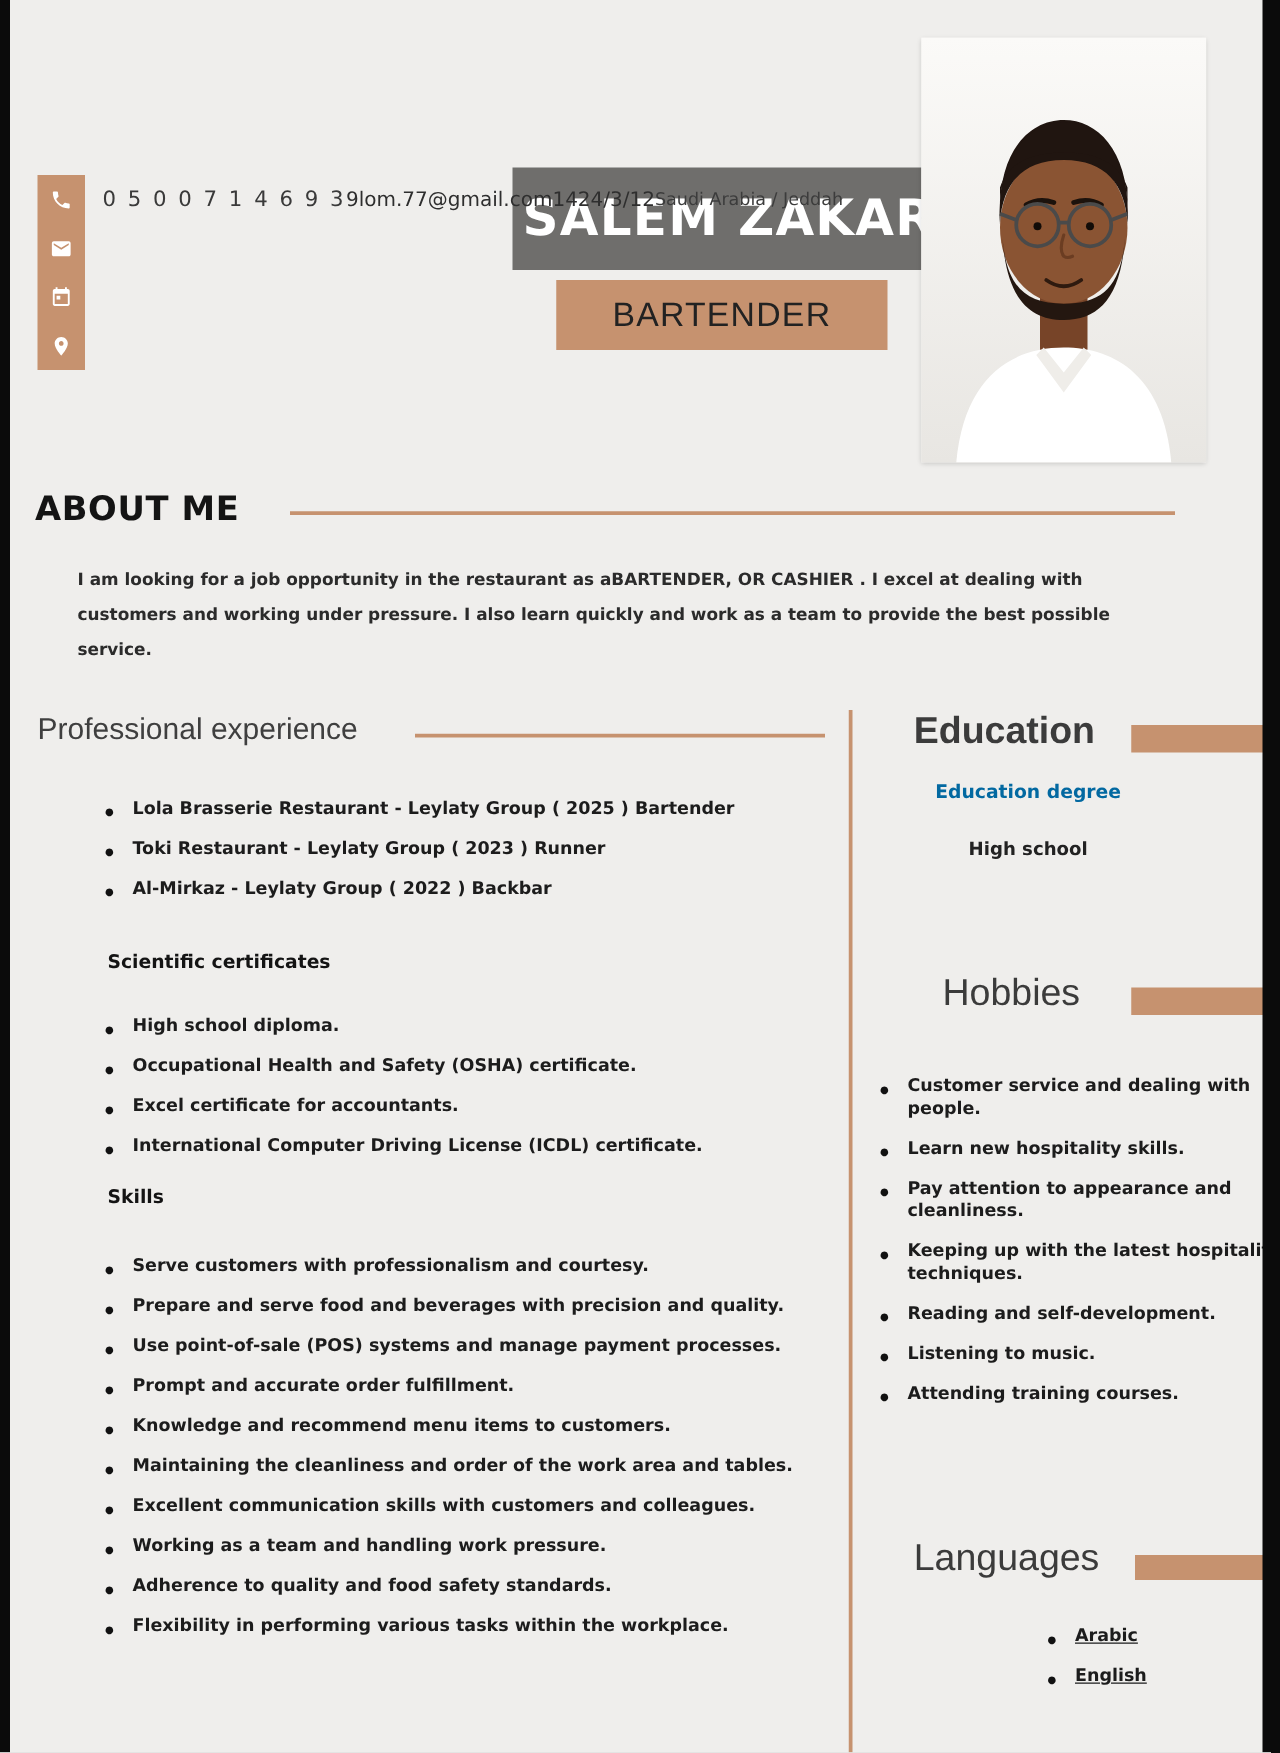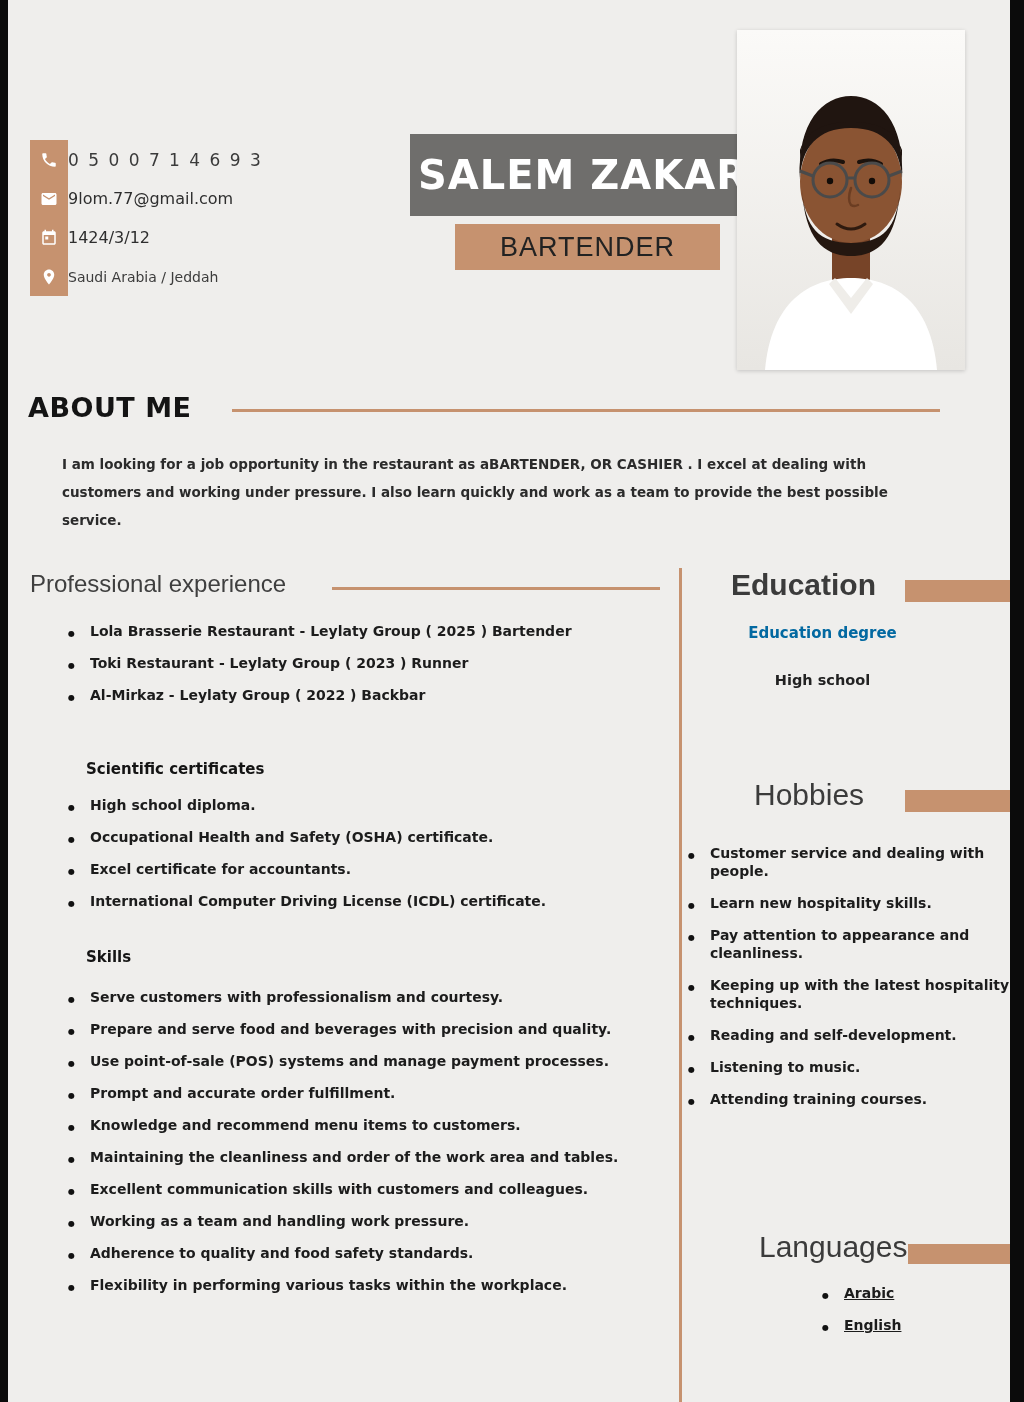--- a/index.html
+++ b/index.html
@@ -16,36 +16,36 @@
 
   .edge { position: absolute; top: 0; height: 100%; background: #0b0b0b; z-index: 20; }
   .edge-left { left: 0; width: 8px; }
   .edge-right { right: 0; width: 14px; }
 
   
   .contact { position: absolute; left: 30px; top: 140px; display: flex; z-index: 2; }
   .icon-strip { width: 38px; background: #c6926f; display: flex; flex-direction: column; }
   .icon-cell { height: 39px; display: flex; align-items: center; justify-content: center; }
   .icon-cell svg { width: 18px; height: 18px; }
-  .contact-text { display: flex; flex-direction: column; margin-left: 0; }
+  .contact-text { display: flex; flex-direction: row; margin-left: 14px; }
   .contact-line { height: 39px; display: flex; align-items: center; color: #2e2e2e; }
   .contact-line.phone { font-size: 17px; letter-spacing: 2px; color: #3a3a3a; }
   .contact-line.email { font-size: 16px; }
   .contact-line.date  { font-size: 16px; }
   .contact-line.loc   { font-size: 14px; color: #3c3c3c; text-align: right; }
 
   
   .name-box {
     position: absolute; left: 410px; top: 134px; width: 372px; height: 82px;
     background: #6f6e6c; display: flex; align-items: center; justify-content: flex-start;
     padding-left: 8px; box-sizing: border-box; z-index: 1;
   }
   .name-box .name { color: #ffffff; font-size: 40px; font-weight: bold; letter-spacing: 1px; white-space: nowrap; }
   .role-box {
-    position: absolute; left: 455px; top: 224px; width: 265px; height: 46px;
+    position: absolute; left: 445px; top: 224px; width: 265px; height: 56px;
     background: #c6926f; display: flex; align-items: center; justify-content: center; z-index: 1;
   }
   .role-box .role { color: #222222; font-size: 27px; letter-spacing: 1px; font-family: "Liberation Sans", sans-serif; }
 
   
   .photo {
     position: absolute; left: 737px; top: 30px; width: 228px; height: 340px;
     background: #f3f2f0; z-index: 3; box-shadow: 0 1px 4px rgba(0,0,0,0.18);
   }
 
@@ -61,39 +61,39 @@
   }
 
   
   .exp-heading {
     position: absolute; left: 30px; top: 570px;
     font-family: "Liberation Sans", sans-serif; font-size: 24px; color: #3f3f3f;
   }
   .exp-rule { position: absolute; left: 332px; top: 587px; width: 328px; height: 3px; background: #c6926f; }
 
   
-  ul.blist { list-style: none; margin: 0; padding: 0; }
+  ul.blist { list-style: none; margin: 16px; padding: 0; }
   ul.blist li { position: relative; padding-left: 24px; font-size: 14px; font-weight: bold; color: #1c1c1c; line-height: 18px; margin-bottom: 14px; }
   ul.blist li::before { content: "●"; position: absolute; left: 2px; top: 3px; font-size: 8px; color: #111; }
 
   .exp-list  { position: absolute; left: 66px; top: 622px; width: 580px; }
   .sub-heading { position: absolute; font-size: 15px; font-weight: bold; color: #141414; }
   .cert-heading { left: 86px; top: 760px; }
   .cert-list { position: absolute; left: 66px; top: 796px; width: 580px; }
   .skills-heading { left: 86px; top: 948px; }
   .skills-list { position: absolute; left: 66px; top: 988px; width: 600px; }
 
   
   .divider { position: absolute; left: 679px; top: 568px; width: 3px; height: 834px; background: #c6926f; }
 
   
   .r-heading { position: absolute; font-family: "Liberation Sans", sans-serif; color: #3b3b3b; font-size: 30px; }
   .edu-heading { left: 731px; top: 568px; font-weight: bold; }
   .hob-heading { left: 754px; top: 778px; }
-  .lang-heading { left: 731px; top: 1230px; margin-left: 28px; }
+  .lang-heading { left: 731px; top: 1230px; }
   .r-block { position: absolute; background: #c6926f; height: 22px; }
   .edu-block { left: 905px; top: 580px; width: 119px; }
   .hob-block { left: 905px; top: 790px; width: 119px; }
   .lang-block { left: 908px; top: 1244px; width: 116px; height: 20px; }
 
   .edu-degree-label { position: absolute; left: 700px; top: 624px; width: 245px; text-align: center; font-size: 15px; font-weight: bold; color: #0369a1; }
   .edu-degree-value { position: absolute; left: 700px; top: 672px; width: 245px; text-align: center; font-size: 14.5px; font-weight: 600; color: #222; }
 
   .hob-list { position: absolute; left: 686px; top: 844px; width: 334px; }
   .hob-list li { padding-left: 17px; font-size: 12px; line-height: 16px; margin-bottom: 12px; }

